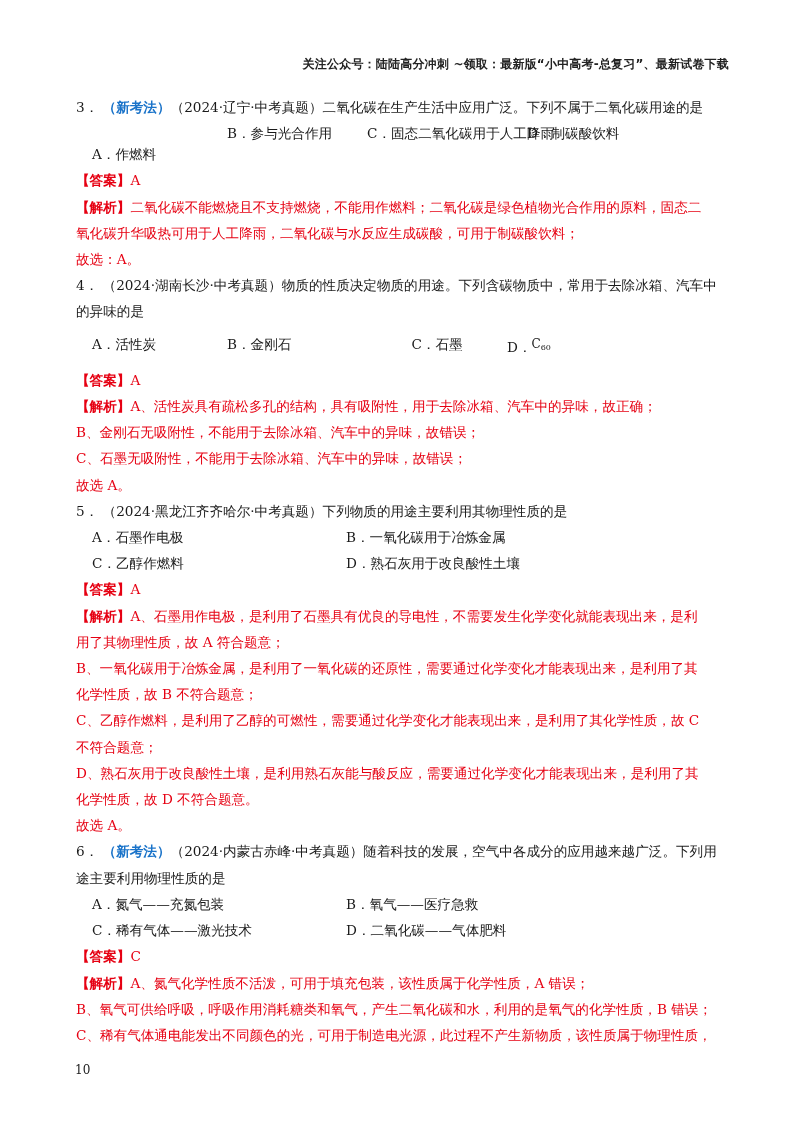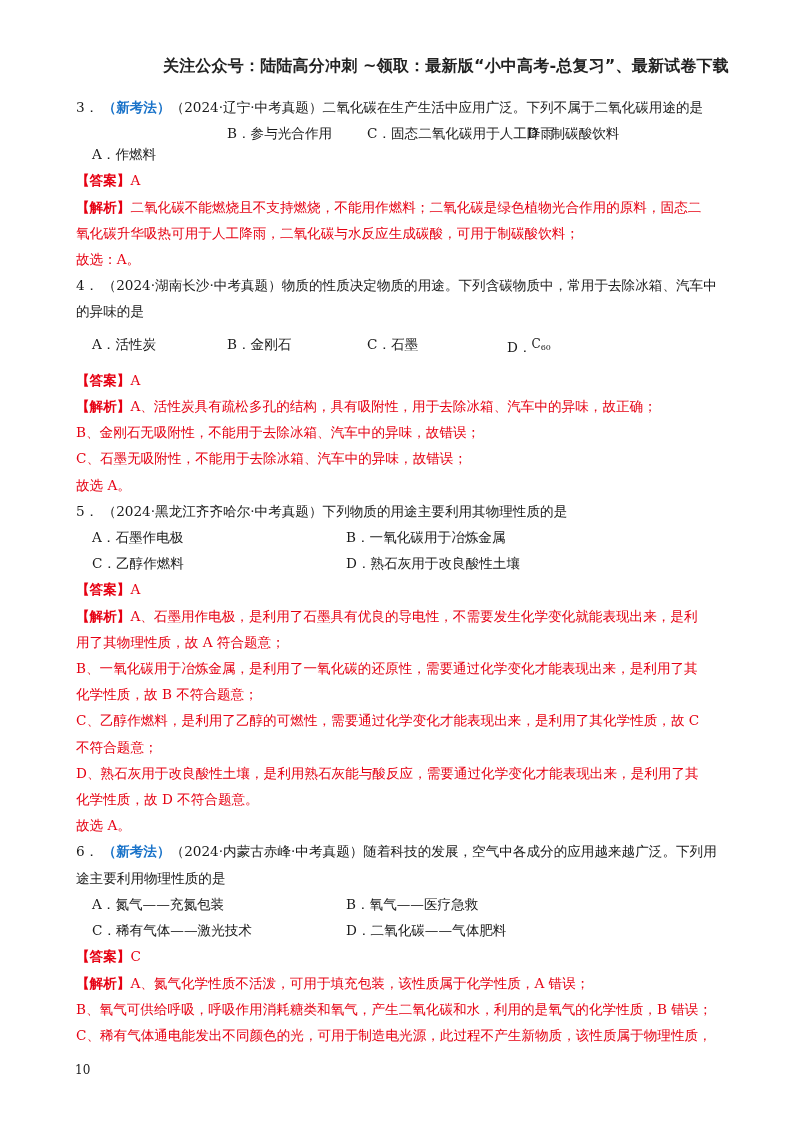--- a/index.html
+++ b/index.html
@@ -4,37 +4,37 @@
 <style>
   html, body { margin: 0; padding: 0; background: #ffffff; }
   body {
     width: 800px; height: 1132px; position: relative; overflow: hidden;
     font-family: "DejaVu Serif", "Liberation Serif", serif;
     color: #1a1a1a;
   }
   .header {
     position: absolute; top: 56px; right: 71px;
     font-family: "DejaVu Sans", "Liberation Sans", sans-serif;
-    font-size: 16px; font-weight: bold; color: #222;
+    font-size: 12px; font-weight: bold; color: #222;
     letter-spacing: 0.2px;
   }
   .content {
     position: absolute; left: 76px; top: 94px; width: 650px;
     font-size: 13.6px; line-height: 26.2px;
   }
   .line { white-space: nowrap; }
   .q { color: #1a1a1a; }
   .tag { color: #1a73c9; font-weight: bold; }
   .opts { display: flex; padding-left: 16px; }
   .opts4 .opt:nth-child(1) { width: 135px; margin-top: 21px; }
   .opts4 .opt:nth-child(2) { width: 140px; }
   .opts4 .opt:nth-child(3) { width: 140px; }
   .opts4b .opt:nth-child(1) { width: 135px; }
   .opts4b .opt:nth-child(2) { width: 140px; }
-  .opts4b .opt:nth-child(3) { width: 140px; }
+  .opts4b .opt:nth-child(3) { width: 140px; text-align: center; }
   .opts2 .opt { width: 254px; }
   .red { color: #e60012; }
   .bracket { color: #e60012; font-weight: bold; }
   .sub { font-size: 8px; vertical-align: -2px; }
   .c60 { font-size: 12px; vertical-align: 4px; }
   .gap6 { height: 6px; }
   .pageno {
     position: absolute; left: 75px; top: 1063px;
     font-size: 12px; color: #222;
   }

